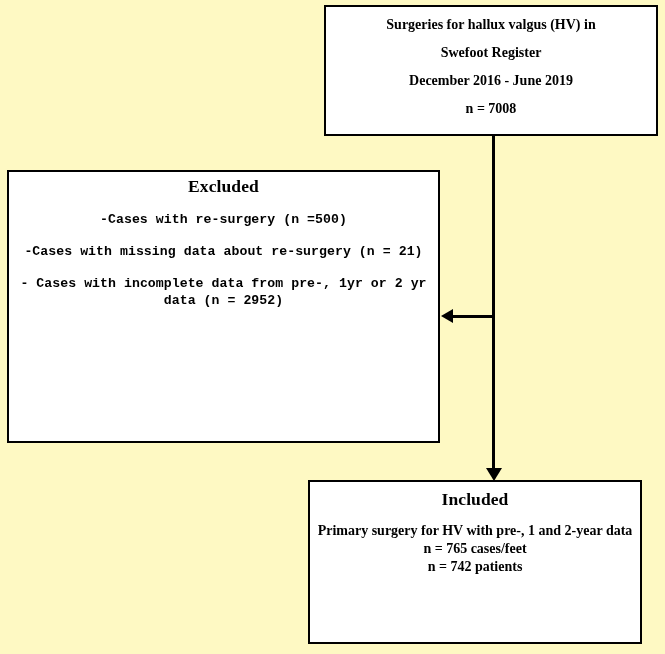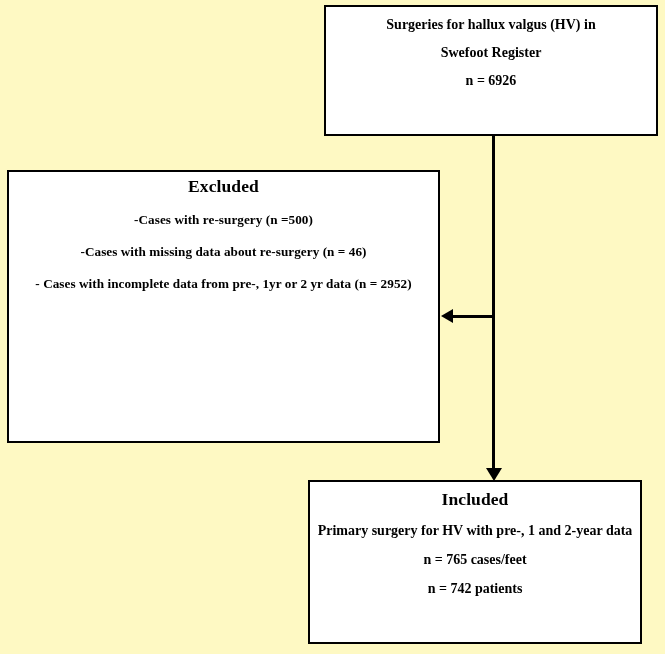--- a/index.html
+++ b/index.html
@@ -41,20 +41,21 @@
     letter-spacing: 0.1px;
     margin: 0;
   }
   .box-line {
     font-weight: bold;
     font-size: 13.2px;
     line-height: 1.3;
     letter-spacing: 0.05px;
     margin: 0;
     padding: 0 6px;
+    font-family: Liberation Mono, monospace;
   }
   .box-line-lg {
     font-weight: bold;
     font-size: 14px;
     line-height: 1.28;
     margin: 0;
     padding: 0 4px;
   }
 
   
@@ -68,21 +69,21 @@
     padding-top: 4px;
   }
   #box-excluded .box-heading { margin-bottom: 13px; }
   #box-excluded .box-line + .box-line { margin-top: 15px; }
 
   
   #box-included .inner {
     padding-top: 7px;
   }
   #box-included .box-heading { margin-bottom: 11px; }
-  #box-included .box-line-lg + .box-line-lg { margin-top: 11px; }
+  #box-included .box-line-lg + .box-line-lg { margin-top: 0; }
 
   
   .conn {
     position: absolute;
     background: #000000;
   }
   
   #conn-spine {
     left: 492px;
     top: 136px;
@@ -121,29 +122,30 @@
 </style>
 </head>
 <body>
 
 <div id="flow-root">
 
   <div class="flow-box" id="box-source">
     <div class="inner">
       <div class="box-line-lg">Surgeries for hallux valgus (HV) in</div>
       <div class="box-line-lg">Swefoot Register</div>
-      <div class="box-line-lg">n = 6926</div>
+      <div class="box-line-lg">December 2016 - June 2019</div>
+      <div class="box-line-lg">n = 7008</div>
     </div>
   </div>
 
   <div class="flow-box" id="box-excluded">
     <div class="inner">
       <div class="box-heading">Excluded</div>
       <div class="box-line">-Cases with re-surgery (n =500)</div>
-      <div class="box-line">-Cases with missing data about re-surgery (n = 46)</div>
+      <div class="box-line">-Cases with missing data about re-surgery (n = 21)</div>
       <div class="box-line">- Cases with incomplete data from pre-, 1yr or 2 yr data (n = 2952)</div>
     </div>
   </div>
 
   <div class="flow-box" id="box-included">
     <div class="inner">
       <div class="box-heading">Included</div>
       <div class="box-line-lg">Primary surgery for HV with pre-, 1 and 2-year data</div>
       <div class="box-line-lg">n = 765 cases/feet</div>
       <div class="box-line-lg">n = 742 patients</div>

